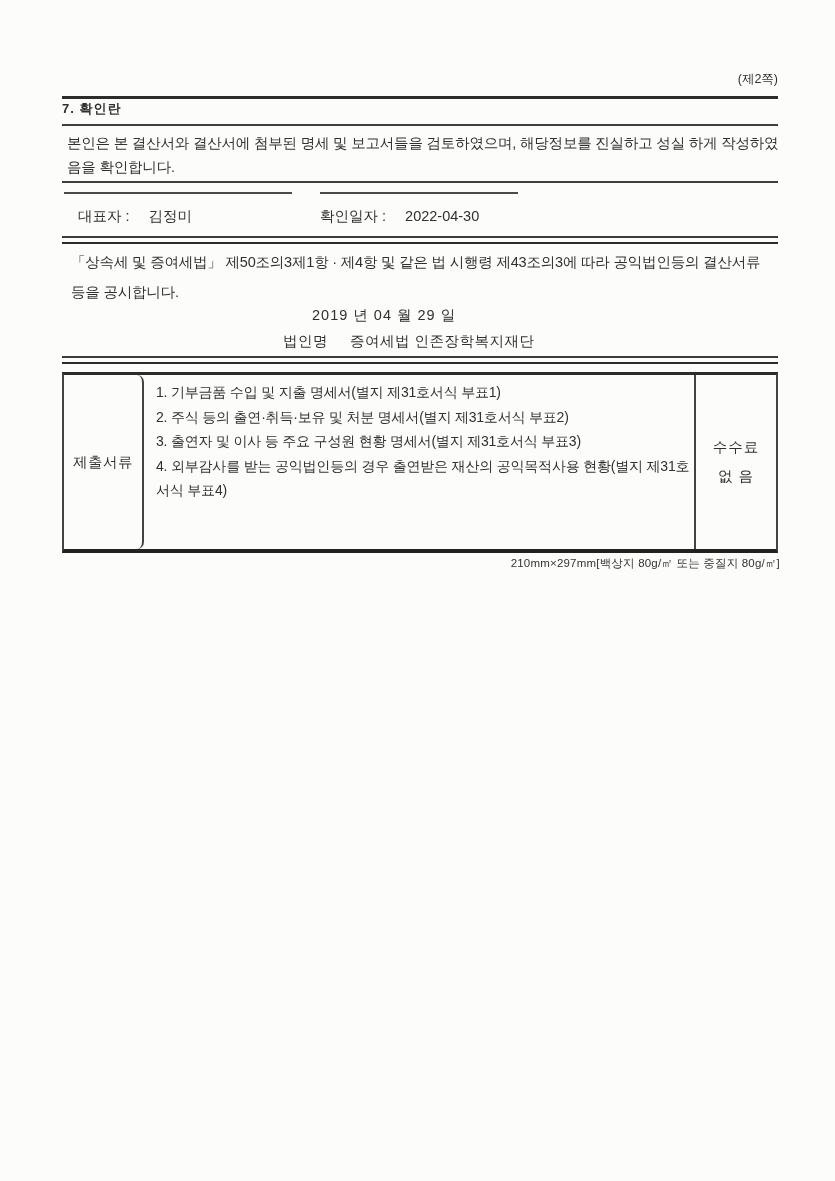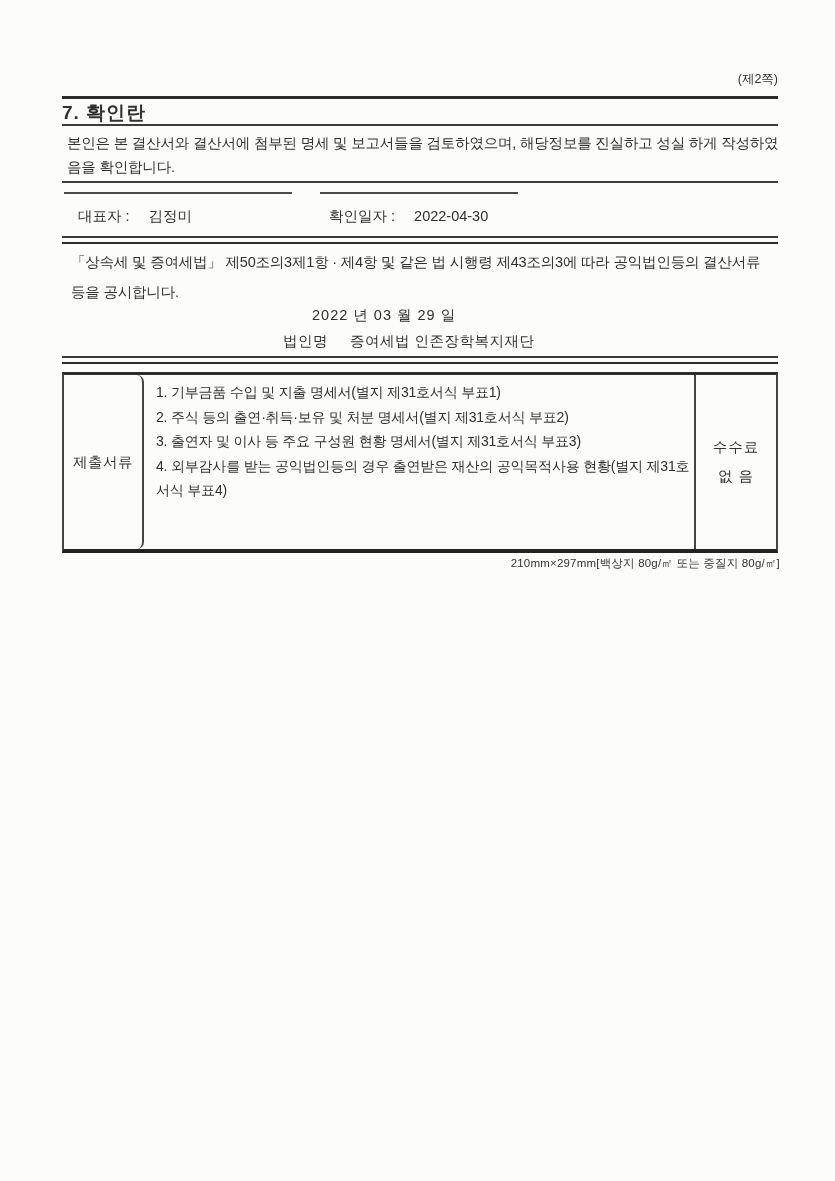--- a/index.html
+++ b/index.html
@@ -27,40 +27,40 @@
   .rule.thin  { height: 2px; background: #3d3d3d; }
 
   .double-rule {
     left: 62px; width: 716px; height: 8px;
     border-top: 2px solid #3a3a3a;
     border-bottom: 2.5px solid #2c2c2c;
   }
 
   .heading {
     top: 100px; left: 62px;
-    font-size: 19px;
+    font-size: 13px;
     font-weight: bold;
     letter-spacing: 1px;
   }
 
   .statement {
     top: 131px; left: 67px; width: 712px;
     font-size: 14.5px;
     line-height: 24px;
     word-break: break-all;
     letter-spacing: -0.2px;
   }
 
   .sig-line { top: 192px; height: 2px; background: #4a4a4a; }
   .sig-line.a { left: 64px;  width: 228px; }
   .sig-line.b { left: 320px; width: 198px; }
 
   .rep-row { top: 207px; font-size: 14.5px; }
   .rep-row.g1 { left: 78px; }
-  .rep-row.g2 { left: 329px; }
+  .rep-row.g2 { left: 320px; }
   .rep-row .val { margin-left: 19px; }
 
   .legal {
     top: 247px; left: 71px; width: 706px;
     font-size: 14.5px;
     line-height: 30px;
     word-break: break-all;
     letter-spacing: -0.2px;
   }
 
@@ -133,21 +133,21 @@
     <span>대표자 :</span><span class="val">김정미</span>
   </div>
   <div class="abs rep-row g2">
     <span>확인일자 :</span><span class="val">2022-04-30</span>
   </div>
 
   <div class="abs double-rule" style="top:236px;"></div>
 
   <div class="abs legal">「상속세 및 증여세법」 제50조의3제1항 · 제4항 및 같은 법 시행령 제43조의3에 따라 공익법인등의 결산서류 등을 공시합니다.</div>
 
-  <div class="abs date-line">2022 년 03 월 29 일</div>
+  <div class="abs date-line">2019 년 04 월 29 일</div>
 
   <div class="abs corp-line">
     <span>법인명</span><span class="val">증여세법 인존장학복지재단</span>
   </div>
 
   <div class="abs double-rule" style="top:356px;"></div>
 
   <div class="abs doc-table">
     <div class="cell hdr">제출서류</div>
     <div class="cell docs">

